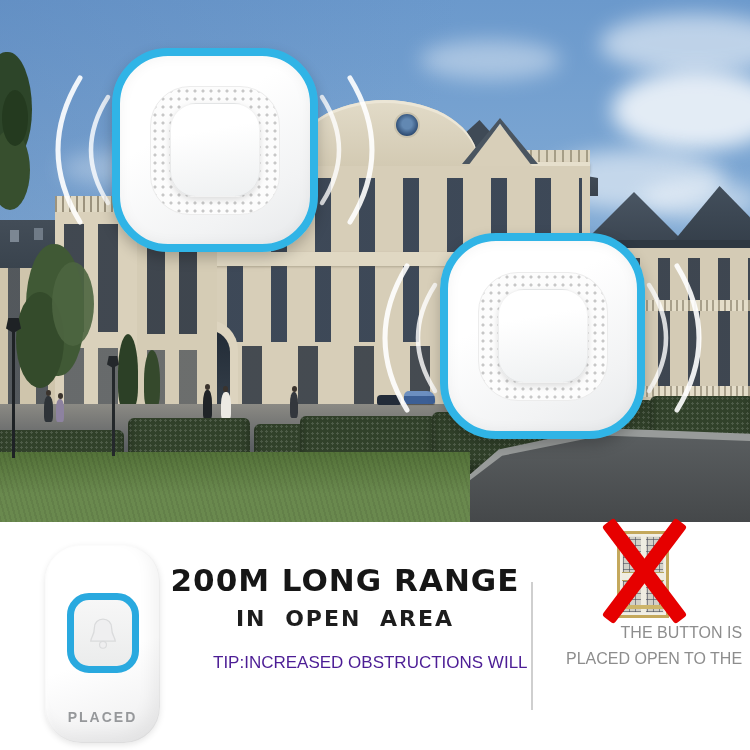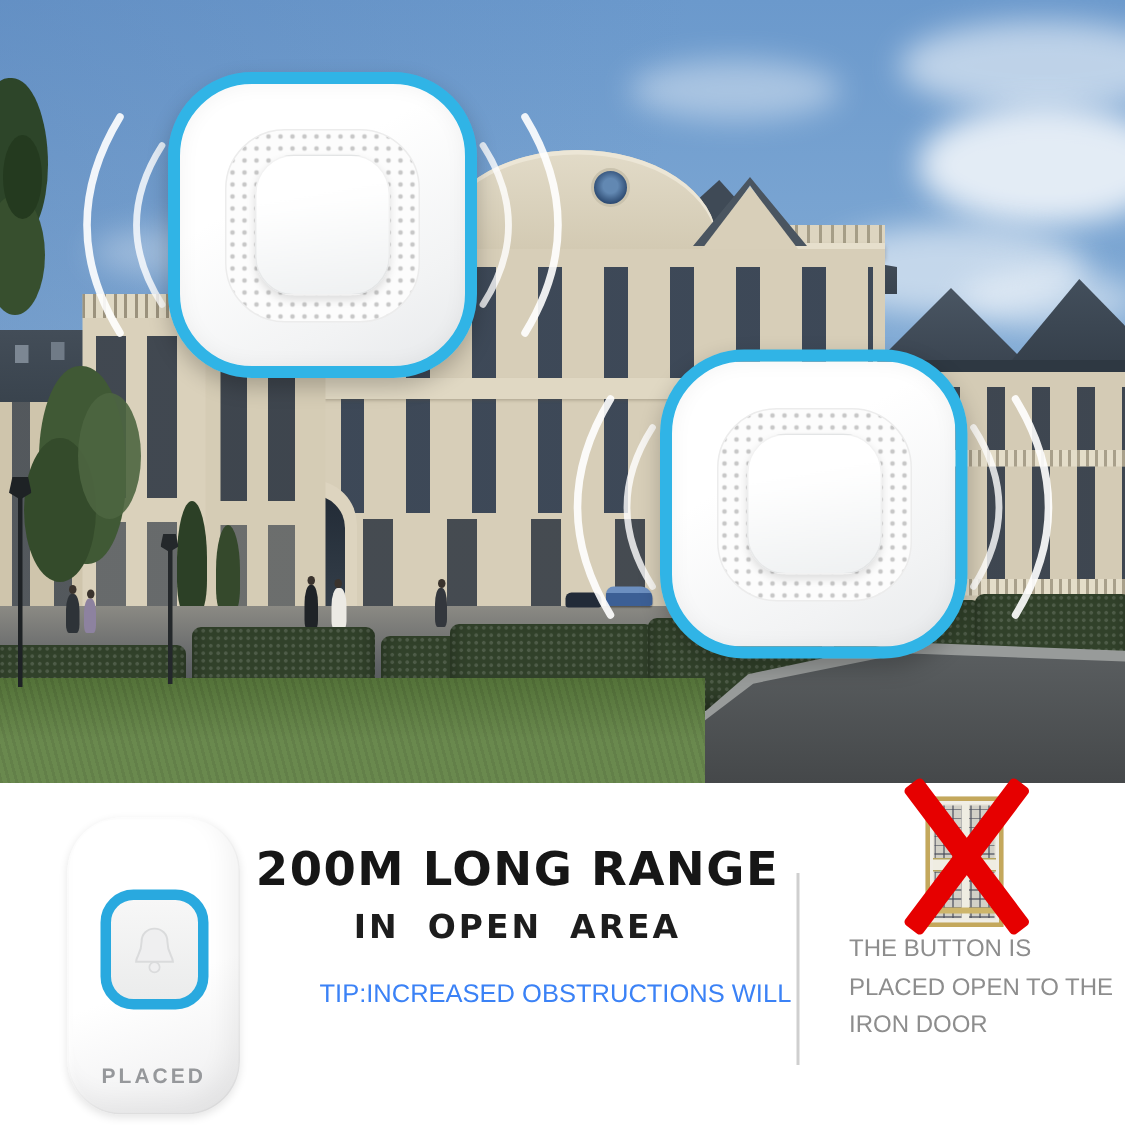--- a/index.html
+++ b/index.html
@@ -37,39 +37,39 @@
            background:linear-gradient(180deg,#f7f7f7,#ebecec);
            display:flex;align-items:center;justify-content:center;}
   .brand{position:absolute;left:0;right:0;bottom:18px;text-align:center;
          font-size:14px;font-weight:bold;letter-spacing:2px;color:#96989b;}
   .h1{position:absolute;left:158px;top:562px;width:374px;text-align:center;
       font-family:"DejaVu Sans",sans-serif;font-weight:bold;font-size:31px;
       letter-spacing:1px;color:#161616;white-space:nowrap;}
   .h2{position:absolute;left:158px;top:606px;width:374px;text-align:center;
       font-family:"DejaVu Sans",sans-serif;font-weight:bold;font-size:22px;
       letter-spacing:2px;word-spacing:9px;color:#1d1d1d;white-space:nowrap;}
-  .tip{position:absolute;left:213px;top:648px;color:#3b82f6;font-size:17px;
+  .tip{position:absolute;left:213px;top:648px;color:#4c1d95;font-size:17px;
        line-height:30px;font-weight:500;white-space:nowrap;}
   .divider{position:absolute;left:531px;top:582px;width:2px;height:128px;background:#cfcfcf;}
   .door{position:absolute;left:617px;top:531px;width:52px;height:87px;box-sizing:border-box;
         border:3px solid #c4a85c;background:#e8e5da;box-shadow:inset 0 0 0 2px #f0eee6;}
   .door-grid{position:absolute;left:3px;top:3px;right:3px;bottom:3px;background-color:#d2d0c7;
         background-image:repeating-linear-gradient(0deg,rgba(72,76,90,.6) 0 1px,transparent 1px 6px),
                          repeating-linear-gradient(90deg,rgba(72,76,90,.6) 0 1px,transparent 1px 6px);}
   .door-rail-h{position:absolute;left:2px;right:2px;top:38px;height:7px;background:#efede2;
                border-top:1px solid #b6a45e;border-bottom:1px solid #b6a45e;}
   .door-rail-v{position:absolute;top:2px;bottom:2px;left:50%;width:5px;margin-left:-2.5px;background:#efede2;}
   .door-sill{position:absolute;left:2px;right:2px;bottom:6px;height:4px;background:#cdb56a;}
   .xmark{position:absolute;left:606px;top:521px;width:76px;height:100px;}
   .xbar{position:absolute;left:50%;top:-11px;width:15px;height:122px;margin-left:-7.5px;
         background:#e60000;border-radius:3px;}
   .xb1{transform:rotate(37deg);}
   .xb2{transform:rotate(-37deg);}
   .note{position:absolute;left:566px;top:620px;color:#8d8d8d;font-size:16px;
-        line-height:25.5px;font-weight:500;white-space:nowrap;}
+        line-height:25.5px;font-weight:500;white-space:nowrap;text-align:right;}
 </style>
 </head>
 <body>
 
 <div class="canvas">
 
   <div class="photo">
 
     <div class="abs" style="left:0;top:0;width:750px;height:522px;
          background:linear-gradient(100deg,rgba(80,120,175,.28),rgba(255,255,255,0) 55%),
@@ -247,16 +247,15 @@
       <div class="door-rail-h"></div>
       <div class="door-sill"></div>
     </div>
     <div class="xmark">
       <span class="xbar xb1"></span>
       <span class="xbar xb2"></span>
     </div>
     <div class="note">
       <div>THE BUTTON IS</div>
       <div>PLACED OPEN TO THE</div>
-      <div>IRON DOOR</div>
     </div>
   </div>
 </div>
 
 </body></html>

